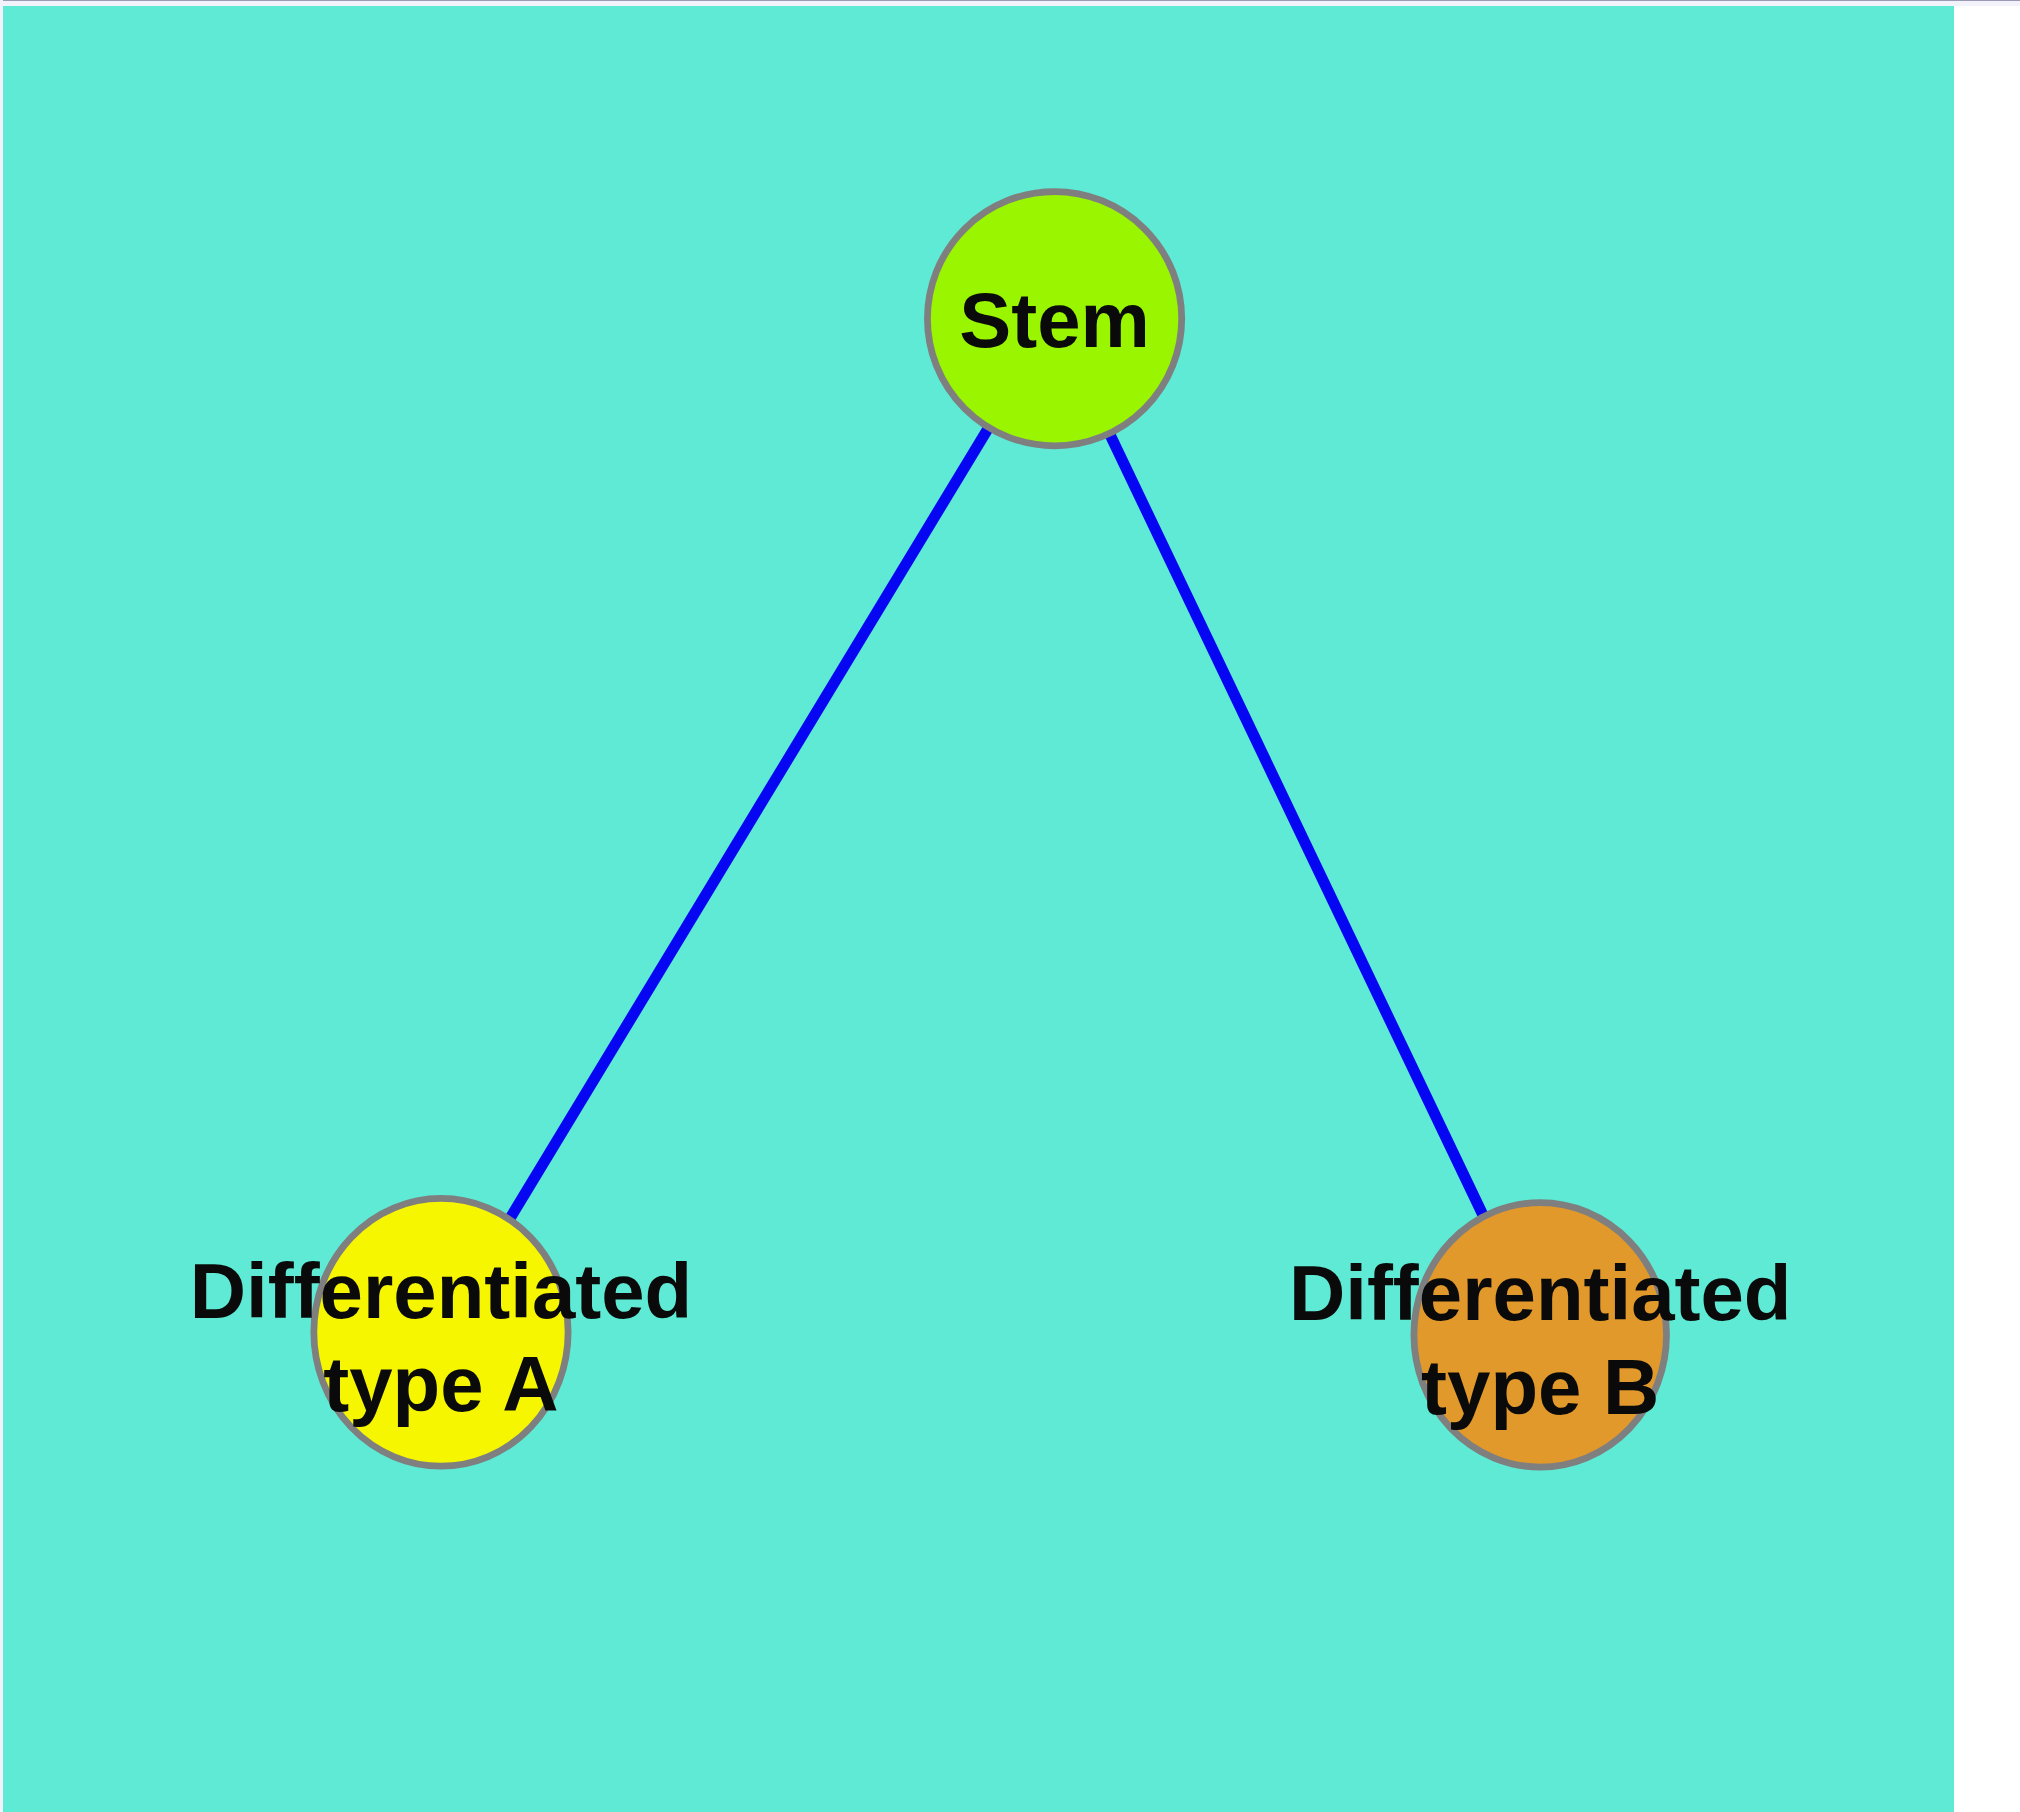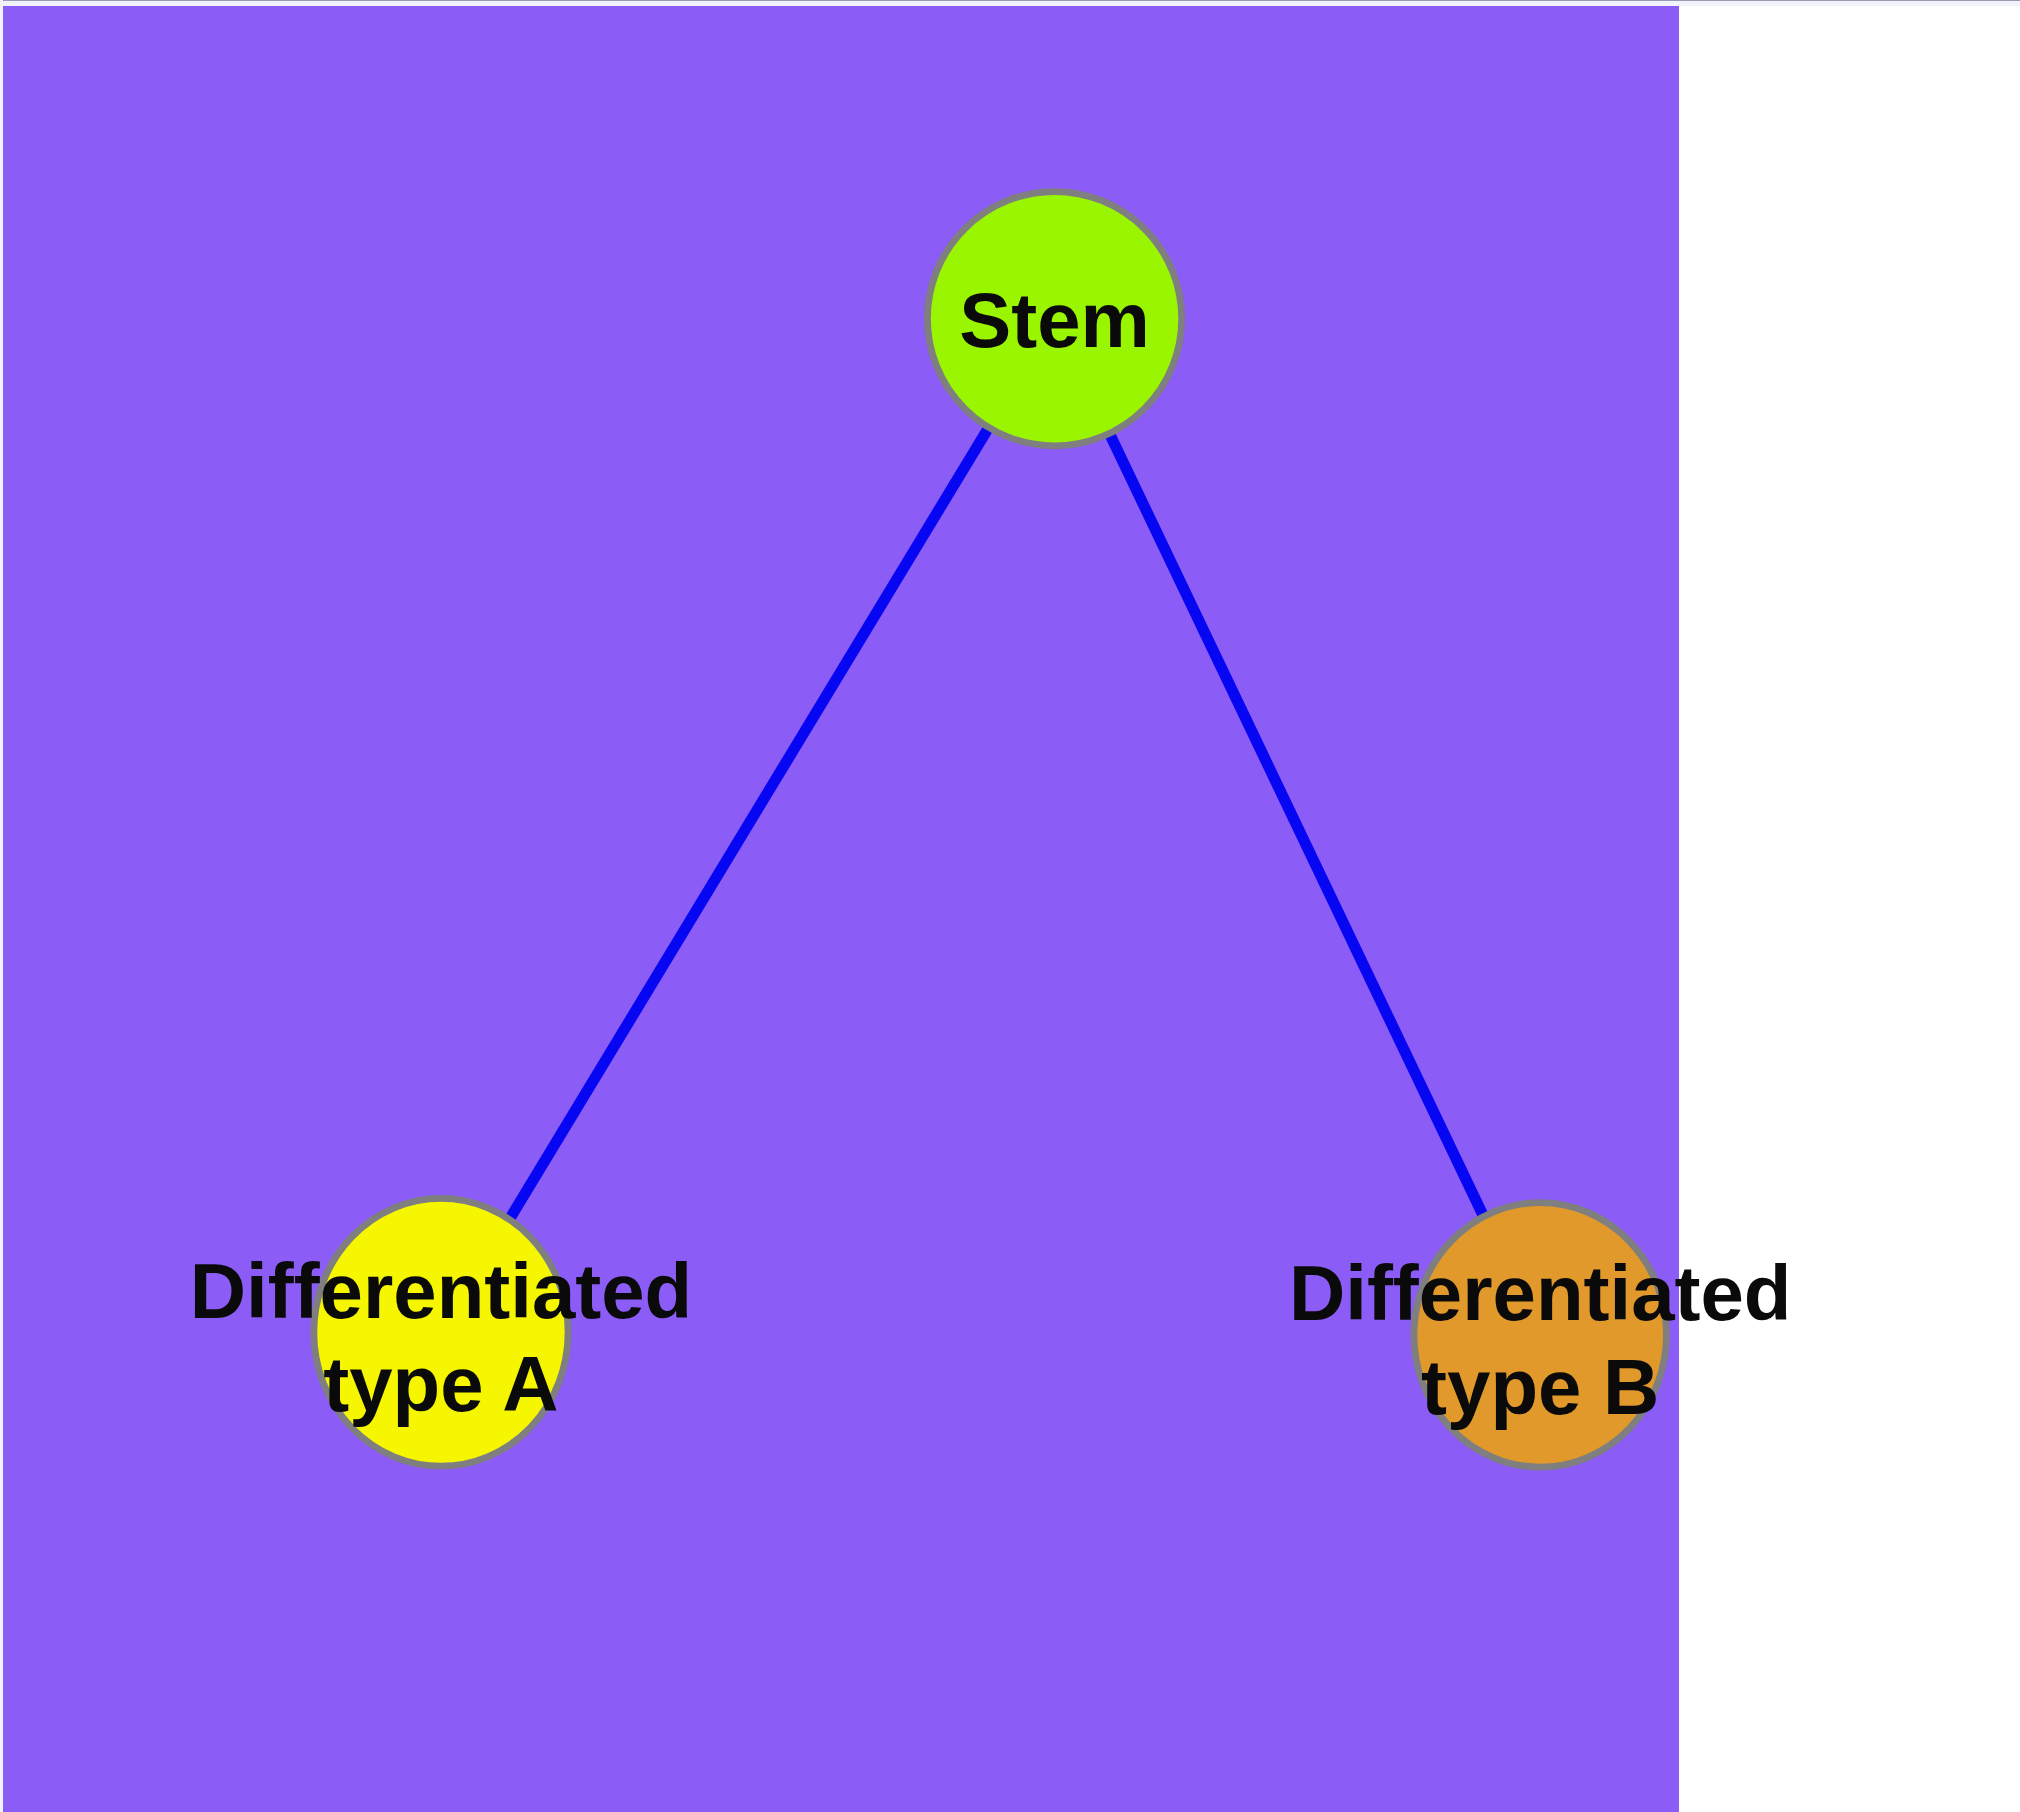--- a/index.html
+++ b/index.html
@@ -5,23 +5,23 @@
   html, body {
     margin: 0;
     padding: 0;
     width: 2021px;
     height: 1812px;
     overflow: hidden;
     font-family: "Liberation Sans", sans-serif;
   }
   .canvas {
     position: relative;
-    width: 1679px;
+    width: 1954px;
     height: 1812px;
-    background: #8b5cf6;
+    background: #5eead4;
   }
   .edge-top {
     position: absolute;
     left: 0; top: 0;
     width: 2021px; height: 5.1px;
     background: #f2f2fb;
     border-top: 0.8px solid #9a9ab4;
   }
   .edge-left {
     position: absolute;

